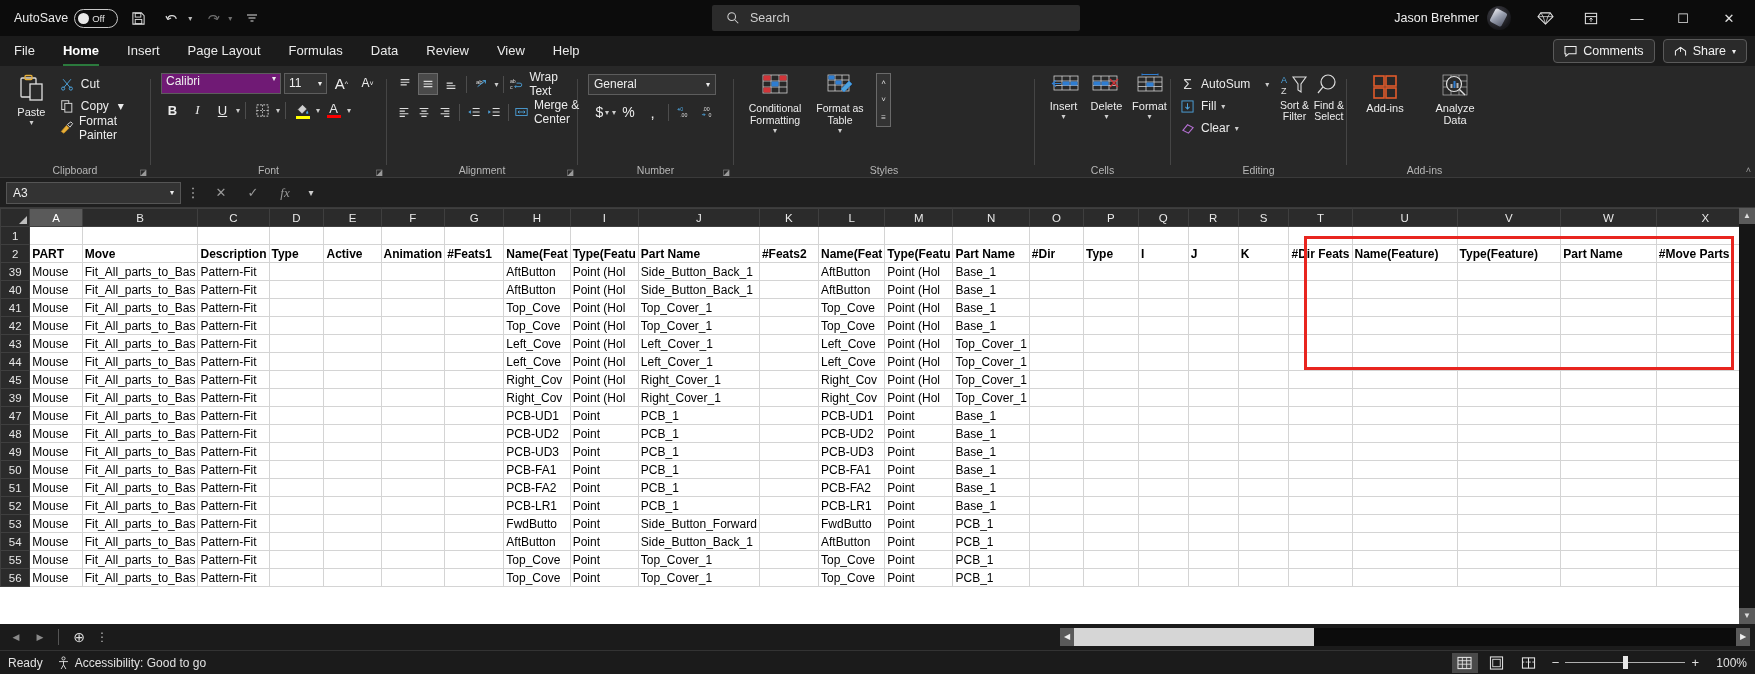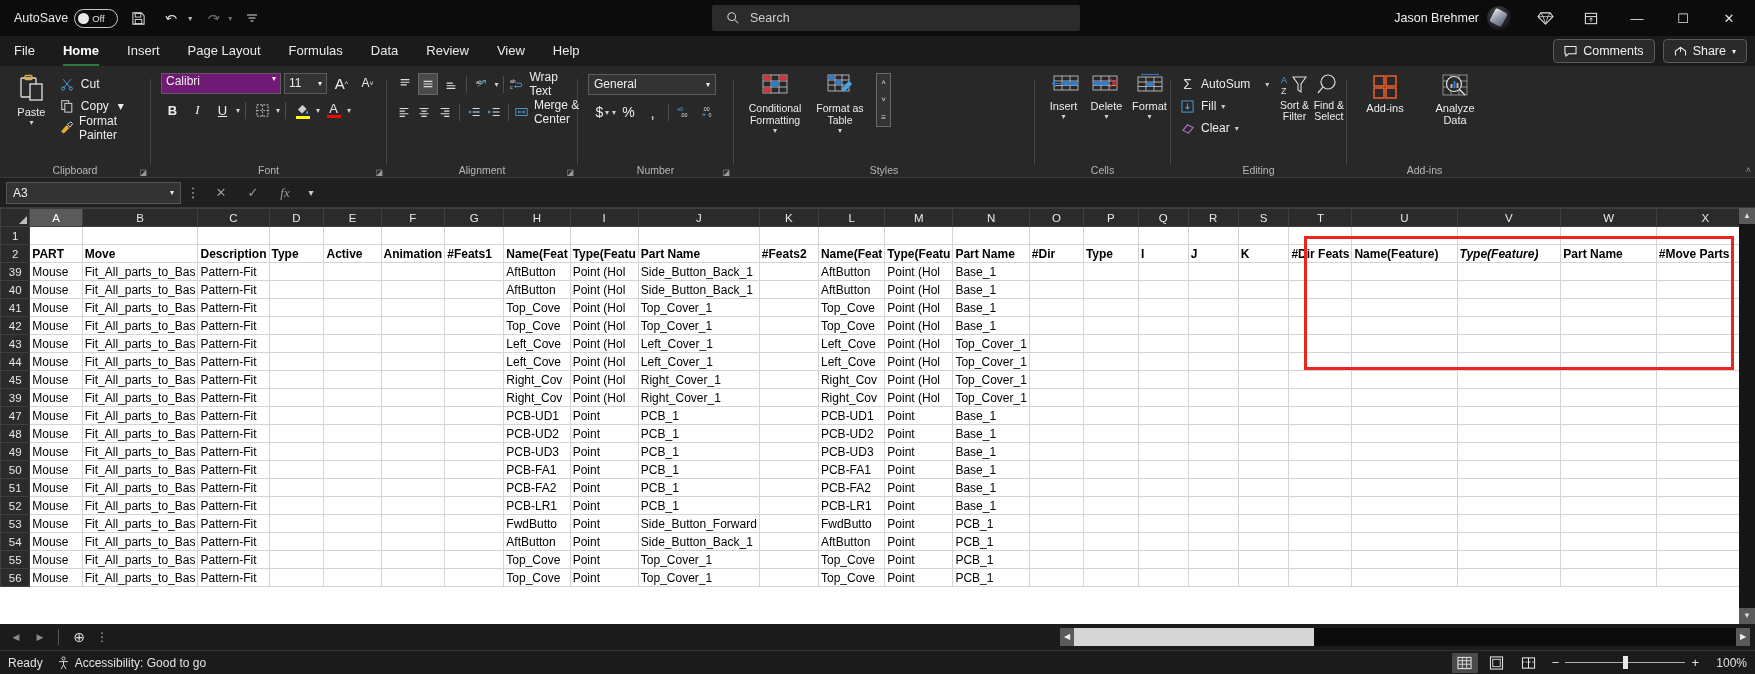--- a/index.html
+++ b/index.html
@@ -821,21 +821,21 @@
             <td class="cell hdr" style="width: 62px;">Name(Feat</td>
             <td class="cell hdr" style="width: 62px;">Type(Featu</td>
             <td class="cell hdr" style="width: 62px;">Part Name</td>
             <td class="cell hdr" style="width: 62px;">#Dir</td>
             <td class="cell hdr" style="width: 62px;">Type</td>
             <td class="cell hdr" style="width: 62px;">I</td>
             <td class="cell hdr" style="width: 62px;">J</td>
             <td class="cell hdr" style="width: 62px;">K</td>
             <td class="cell hdr" style="width: 62px;">#Dir Feats</td>
             <td class="cell hdr" style="width: 110px;">Name(Feature)</td>
-            <td class="cell hdr" style="width: 110px; font-style: italic;">Type(Feature)</td>
+            <td class="cell hdr" style="width: 110px;">Type(Feature)</td>
             <td class="cell hdr" style="width: 105px;">Part Name</td>
             <td class="cell hdr" style="width: 105px;">#Move Parts</td>
           </tr>
           <tr>
             <td class="rowhead">39</td>
             <td class="cell" style="width: 56px;">Mouse</td>
             <td class="cell" style="width: 62px;">Fit_All_parts_to_Bas</td>
             <td class="cell" style="width: 62px;">Pattern-Fit</td>
             <td class="cell" style="width: 62px;"></td>
             <td class="cell" style="width: 62px;"></td>

